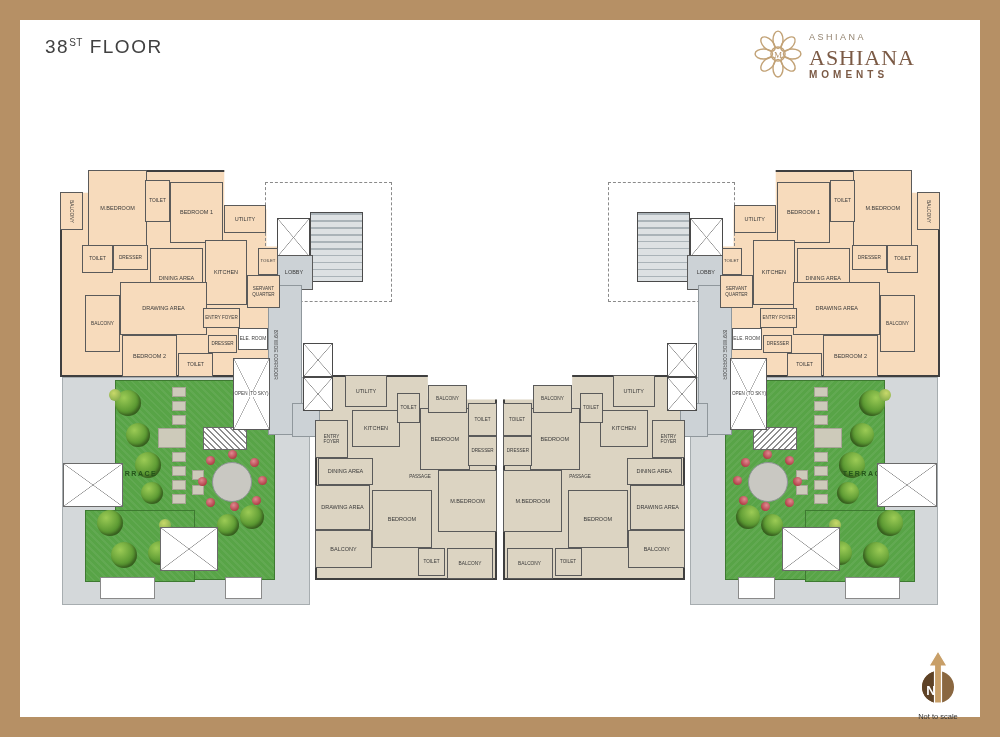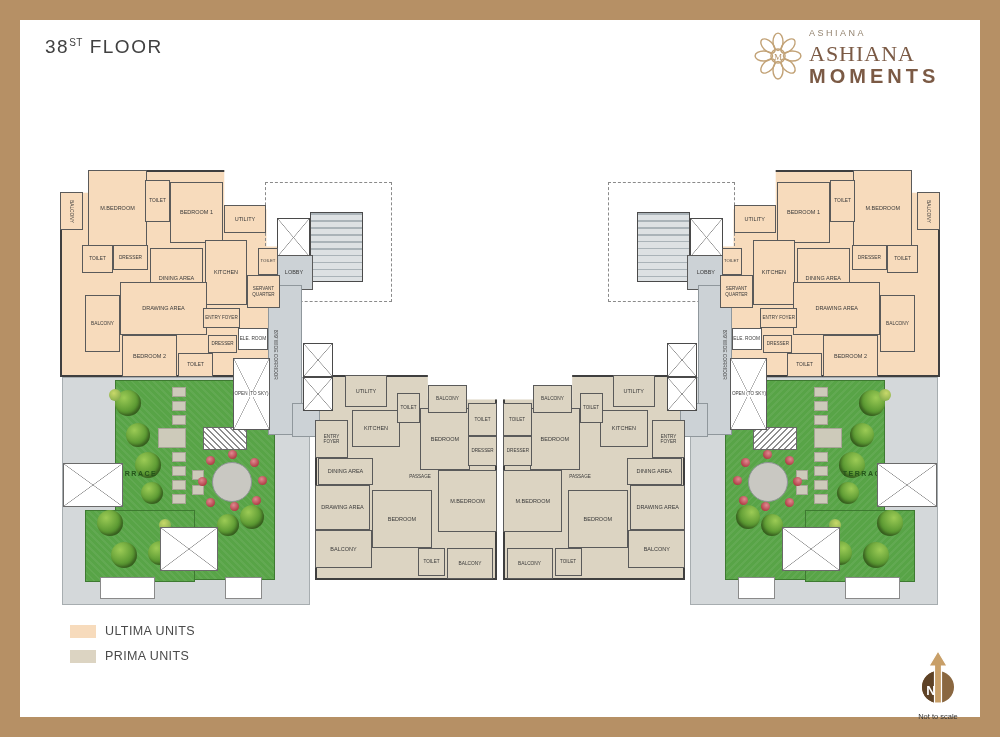--- a/index.html
+++ b/index.html
@@ -5,21 +5,21 @@
   html,body{margin:0;padding:0;background:#fff;font-family:"Liberation Sans",sans-serif;}
   .sheet{position:relative;width:1000px;height:737px;background:#fff;overflow:hidden;
          box-shadow:inset 0 0 0 20px #B69065;}
   
   .title{position:absolute;left:45px;top:36px;font-size:19px;color:#414141;letter-spacing:1.5px;}
   .title sup{font-size:10px;letter-spacing:.5px;}
   .logo{position:absolute;left:753px;top:28px;display:flex;align-items:center;}
   .logo-text{margin-left:6px;color:#7B5A45;}
   .logo-brand{font-size:9px;letter-spacing:2.5px;color:#93836F;margin-bottom:5px;}
   .logo-name1{font-family:"Liberation Serif",serif;font-size:22px;letter-spacing:1px;line-height:1;}
-  .logo-name2{font-size:20px;letter-spacing:4px;font-weight:bold;line-height:1.15;}
+  .logo-name2{font-size:10px;letter-spacing:4px;font-weight:bold;line-height:1.15;}
   .rera{position:absolute;left:560px;top:89px;width:370px;text-align:right;
         font-size:13px;color:#503527;letter-spacing:.2px;}
   
   .plan{position:absolute;left:60px;top:165px;width:880px;height:445px;}
   .half{position:absolute;top:0;left:0;width:440px;height:445px;}
   .half.right{left:440px;transform:scaleX(-1);}
   .half.right .lb{transform:scaleX(-1);}
   .half>div{position:absolute;box-sizing:border-box;}
   .bk{border:2px solid #3f3f3f;}
   .ultbg{background:#F7DBBC;}
@@ -438,30 +438,20 @@
       <div class="room pri" style="left:408px;top:271px;width:29px;height:30px;">
           <span class="lb" style="font-size:4.6px;">DRESSER</span>
         </div>
       <div class="free" style="left:340px;top:309px;width:40px;">
           <span class="lb" style="font-size:4.6px;">PASSAGE</span>
         </div>
 
     </div>
     </div>
 
-  <div class="legend">
-    <div class="legend-row">
-      <span class="swatch" style="background: rgb(247, 219, 188);"></span>
-      <span class="legend-label">ULTIMA UNITS</span>
-    </div>
-    <div class="legend-row">
-      <span class="swatch" style="background: rgb(220, 212, 194);"></span>
-      <span class="legend-label">PRIMA UNITS</span>
-    </div>
-  </div>
 
   <div class="compass">
     <span>
       <svg width="44" height="58" viewBox="0 0 44 58">
         <circle cx="22" cy="37" r="16" fill="#8A6740"></circle>
         <path d="M22 21 a16 16 0 0 0 0 32 z" fill="#5E4226"></path>
         <path d="M22 1 L31 16 L25.5 16 L25.5 53 L18.5 53 L18.5 16 L13 16 Z" fill="#C89F68" stroke="#ffffff" stroke-width="1.2"></path>
         <text x="15" y="45" text-anchor="middle" font-size="13" font-weight="bold" fill="#ffffff" font-family="Liberation Sans,sans-serif">N</text>
       </svg>
     </span>

